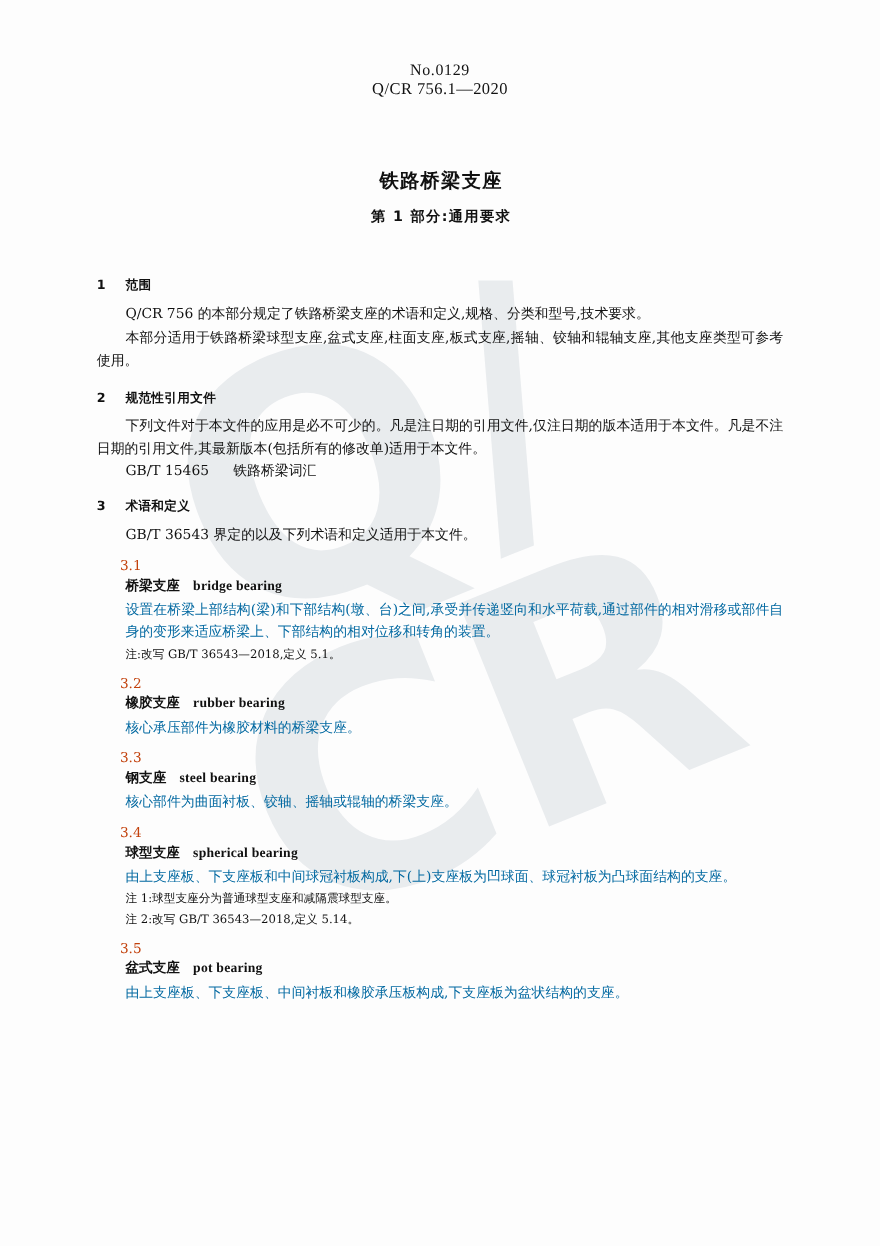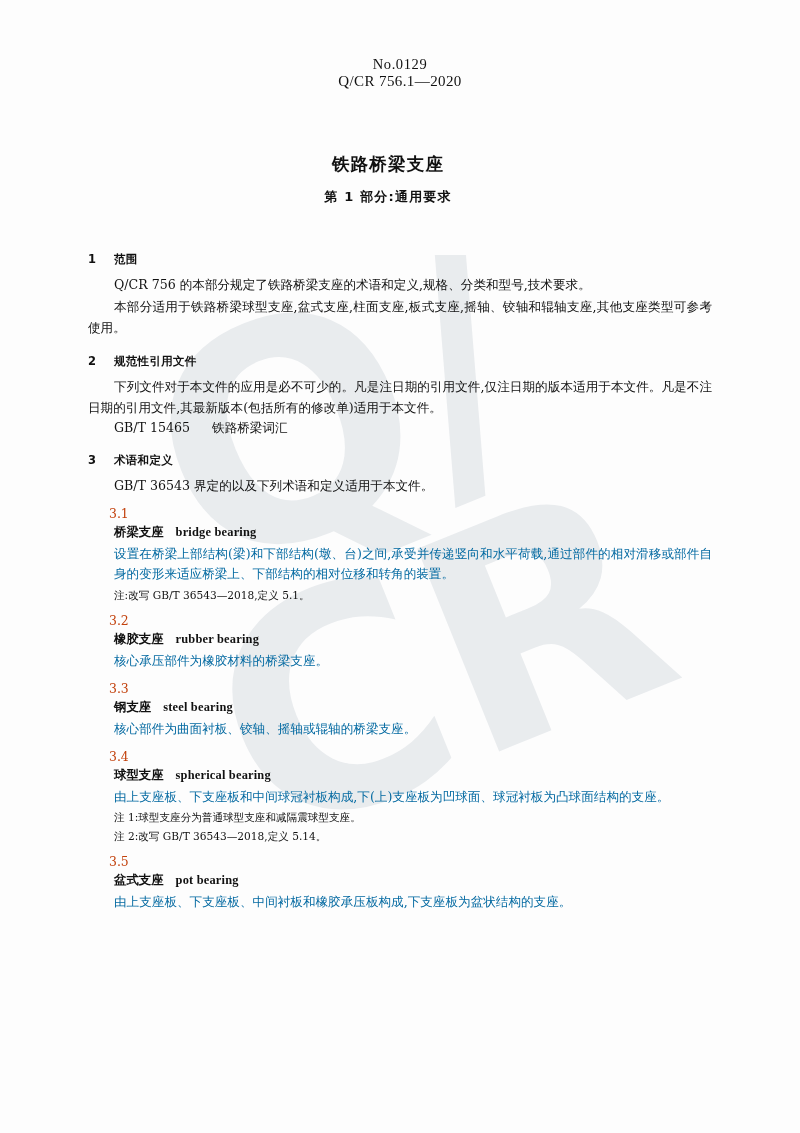--- a/index.html
+++ b/index.html
@@ -70,20 +70,21 @@
     color: #111;
   }
 
   
   .title-block {
     position: absolute;
     top: 152px;
     left: 0;
     width: 776px;
     text-align: center;
+    padding-left: 13px;
   }
   .doc-title {
     font-family: "DejaVu Sans", sans-serif;
     font-size: 17.5px;
     font-weight: bold;
     letter-spacing: 1.2px;
     color: #111;
     margin-bottom: 12px;
   }
   .doc-subtitle {

